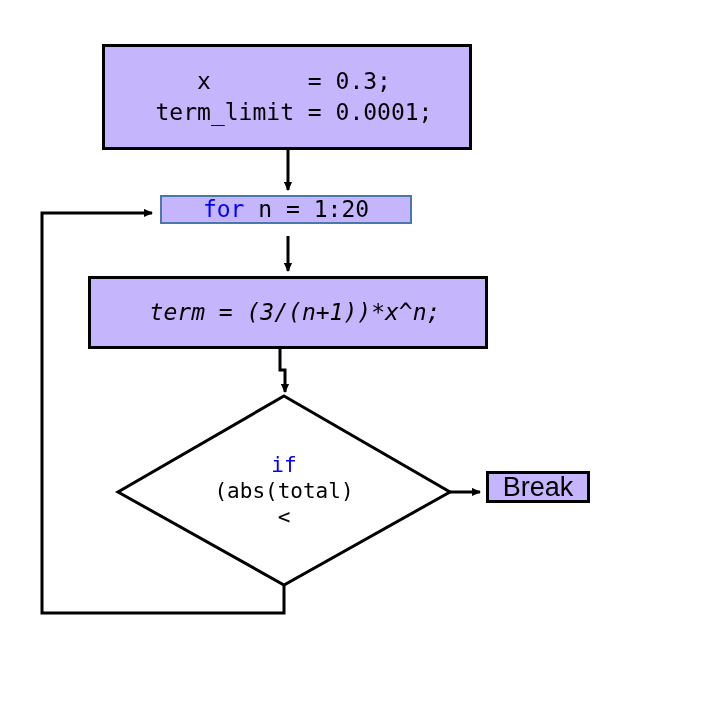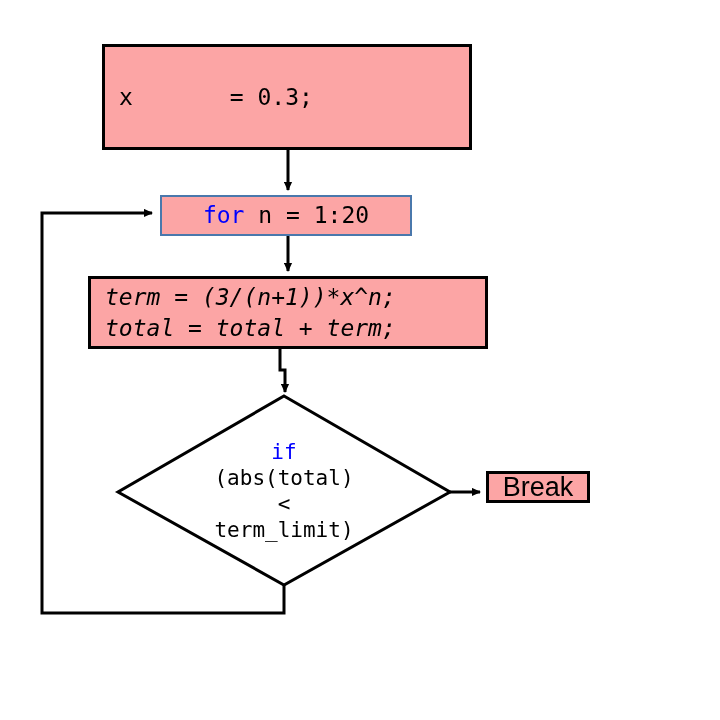--- a/index.html
+++ b/index.html
@@ -19,21 +19,22 @@
     position: absolute;
     left: 0;
     top: 0;
     width: 720px;
     height: 720px;
     pointer-events: none;
   }
   .node {
     position: absolute;
     box-sizing: border-box;
-    background: #fca5a5;
+    background: #c4b5fd;
+    text-align: center;
   }
   .proc-box {
     border: 3px solid #000000;
     display: flex;
     flex-direction: column;
     justify-content: center;
     padding-left: 14px;
   }
   .code-line {
     font-family: "DejaVu Sans Mono", monospace;
@@ -119,37 +120,36 @@
       <path d="M284,585 L284,613 L42,613 L42,213 L152,213" fill="none" stroke="#000000" stroke-width="3" marker-end="url(#arrowhead)"></path>
     </g>
 
     <g>
       <polygon points="284,396 450,492 284,585 118,492" fill="#ffffff" stroke="#000000" stroke-width="3"></polygon>
     </g>
   </svg>
 
   <div class="node proc-box" style="left:102px; top:44px; width:370px; height:106px;">
     <div class="code-line">x       = 0.3;</div>
+    <div class="code-line">term_limit = 0.0001;</div>
   </div>
 
-  <div class="node for-box" style="left:160px; top:195px; width:252px; height:41px;">
+  <div class="node for-box" style="left:160px; top:195px; width:252px; height:29px;">
     <div class="code-line"><span class="kw">for</span><span> n = 1:20</span></div>
   </div>
 
   <div class="node proc-box" style="left:88px; top:276px; width:400px; height:73px;font-style:italic;">
     <div class="code-line">term = (3/(n+1))*x^n;</div>
-    <div class="code-line">total = total + term;</div>
   </div>
 
   <div class="diamond-wrap" style="left:118px; top:396px; width:332px; height:189px;">
     <div class="diamond-text">
       <div class="code-line kw">if</div>
       <div class="code-line">(abs(total)</div>
       <div class="code-line">&lt;</div>
-      <div class="code-line">term_limit)</div>
     </div>
   </div>
 
   <div class="node break-box" style="left:486px; top:471px; width:104px; height:32px;">
     <div class="break-label">Break</div>
   </div>
 
 </div>
 
 </body></html>

